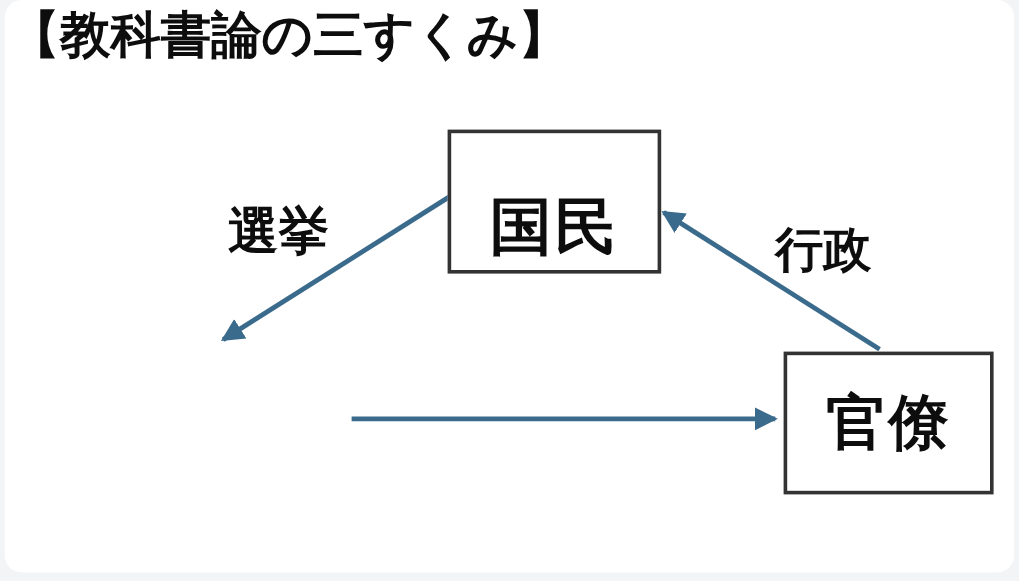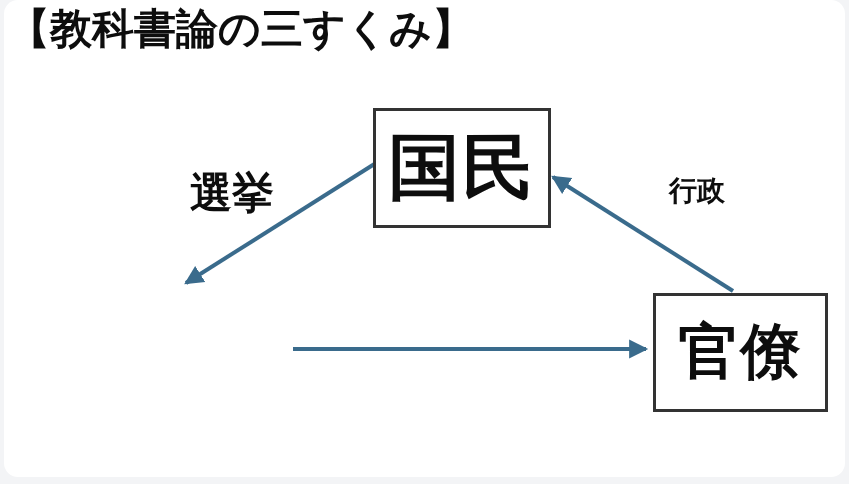--- a/index.html
+++ b/index.html
@@ -19,28 +19,28 @@
     font-size:42px;font-weight:700;line-height:1.2;
     letter-spacing:0px;white-space:nowrap;
   }
   .arrows{position:absolute;left:0;top:0;width:849px;height:484px;pointer-events:none;}
   .arrows line{stroke:var(--arrow,#3a6b8c);stroke-width:4;}
   .node{
     position:absolute;display:flex;align-items:center;justify-content:center;
     background:var(--card,#fff);border:3px solid var(--border,#333);
     font-weight:600;letter-spacing:2px;white-space:nowrap;
   }
-  .node-kokumin{left:373px;top:108px;width:172px;height:114px;font-size:72px;}
+  .node-kokumin{left:373px;top:108px;width:172px;height:114px;font-size:52px;align-items:flex-end;}
   .node-seijika{left:53px;top:292px;width:239px;height:116px;font-size:56px;}
-  .node-kanryo{left:653px;top:293px;width:169px;height:113px;font-size:60px;}
+  .node-kanryo{left:653px;top:293px;width:169px;height:113px;font-size:50px;}
   .edge-label{
     position:absolute;font-weight:600;white-space:nowrap;line-height:1;
   }
   .label-senkyo{left:190px;top:172px;font-size:42px;}
-  .label-gyousei{left:646px;top:177px;font-size:28px;margin-left:23px;}
+  .label-gyousei{left:646px;top:189px;font-size:40px;}
   .label-seido{left:344px;top:364px;font-size:38px;}
 </style>
 </head>
 <body>
 
 <div class="stage">
   <div class="card"></div>
 
   <div class="title">【教科書論の三すくみ】</div>
 

